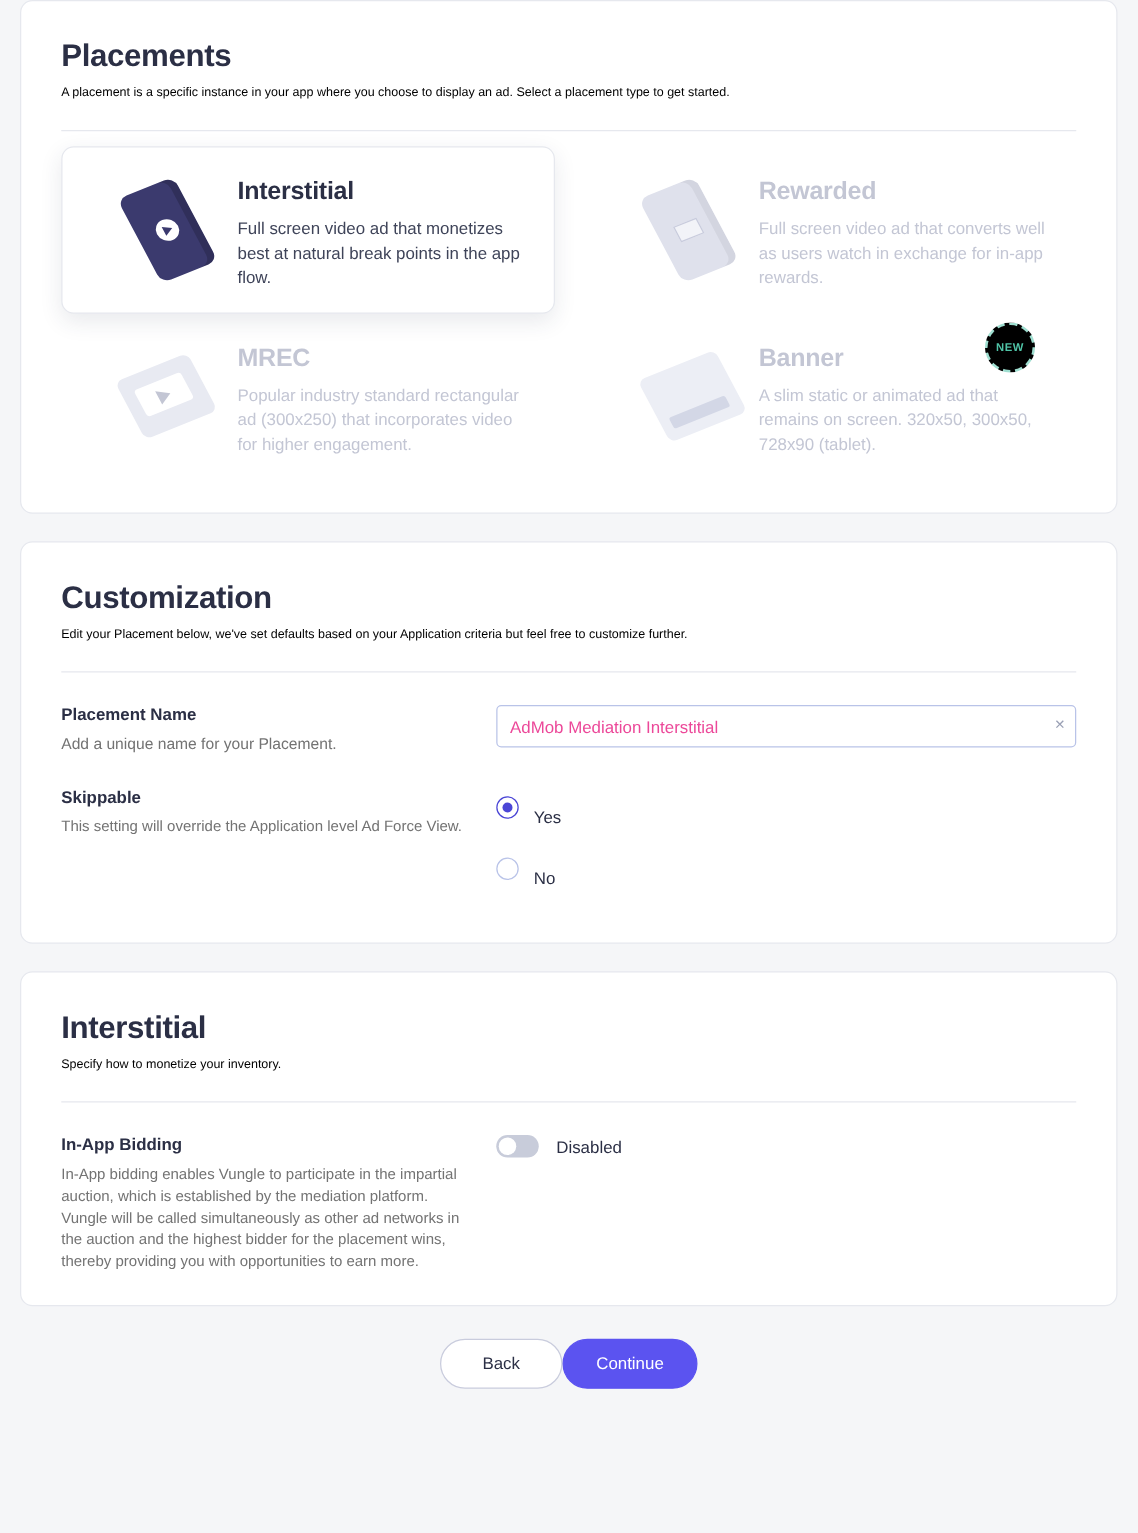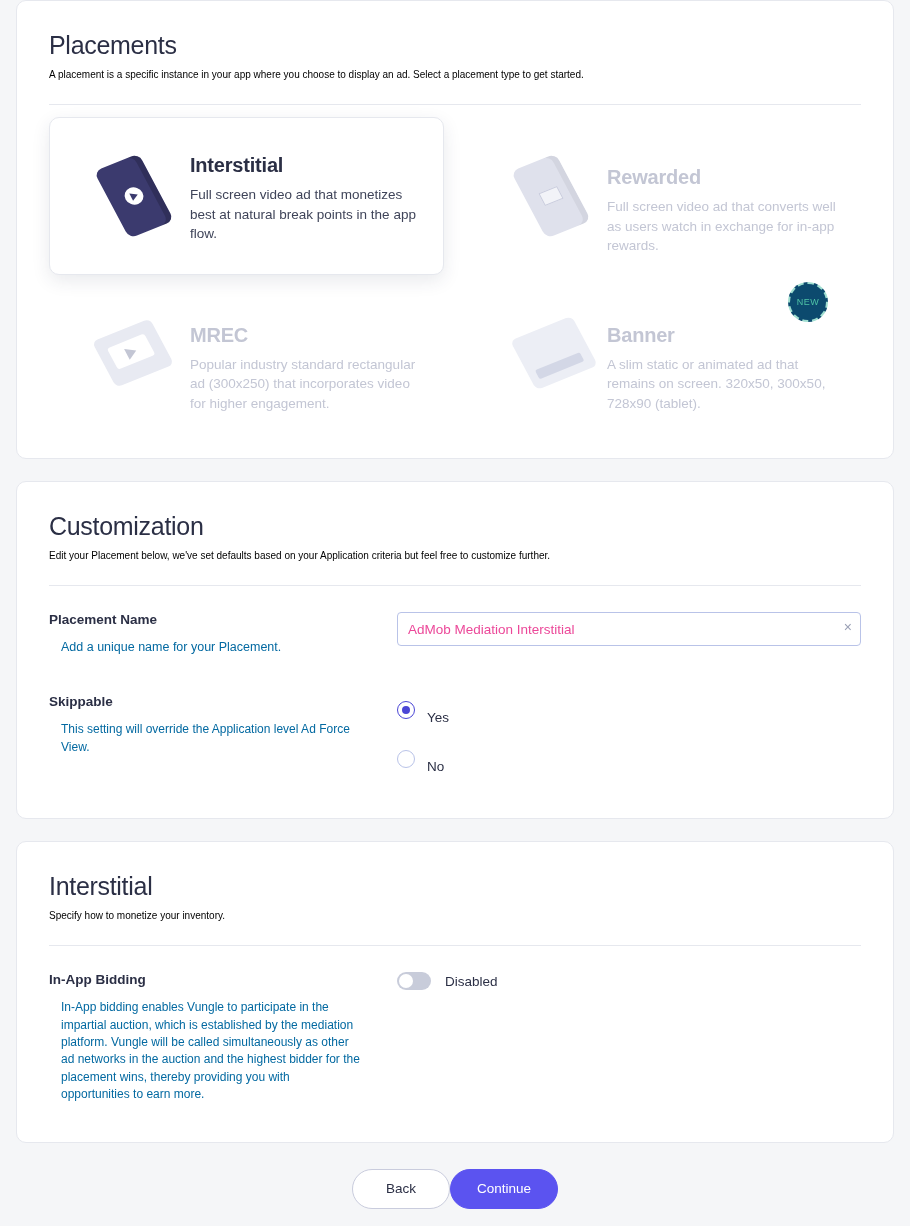--- a/index.html
+++ b/index.html
@@ -20,21 +20,21 @@
   .card {
     background: #ffffff;
     border: 1px solid #e6e8ee;
     border-radius: 10px;
     margin: 0 16px 22px 16px;
   }
   .card-inner { padding: 30px 32px 26px 32px; }
 
   h2.section-title {
     font-size: 25px;
-    font-weight: normal;
+    font-weight: bold;
     margin: 0 0 8px 0;
     letter-spacing: -0.3px;
     color: #2b2f45;
   }
   p.section-sub {
     font-size: 10px;
     margin: 0;
     color: #000000;
     line-height: 1.4;
   }
@@ -78,21 +78,21 @@
     margin: 0 0 8px 0;
     letter-spacing: -0.2px;
   }
   .placement .pdesc {
     font-size: 13.5px;
     line-height: 1.45;
     margin: 0;
   }
   .placement.selected .ptitle { color: #2b2f45; }
   .placement.selected .pdesc { color: #3f4459; }
-  .placement.muted .ptitle { color: #c3c6d4; margin-top: 24px; }
+  .placement.muted .ptitle { color: #c3c6d4; }
   .placement.muted .pdesc { color: #c3c6d4; }
 
   
   .phone {
     position: absolute;
     width: 48px;
     height: 76px;
     border-radius: 8px;
     left: 24px;
     top: 5px;
@@ -167,25 +167,25 @@
     width: 48px; height: 10px;
     background: #d3d7e6;
     border-radius: 2px;
   }
   .new-badge {
     position: absolute;
     right: 32px;
     top: 6px;
     width: 40px; height: 40px;
     border-radius: 50%;
-    background: #0c4a6e;
+    background: #000000;
     border: 2px dashed #9fded0;
     color: #4fc3a6;
     font-size: 9px;
-    font-weight: normal;
+    font-weight: bold;
     display: flex;
     align-items: center;
     justify-content: center;
     letter-spacing: 0.5px;
   }
 
   
   .form-row {
     display: flex;
     margin-top: 26px;
@@ -196,23 +196,23 @@
     padding-right: 24px;
   }
   .form-label .lbl {
     font-size: 13.5px;
     font-weight: bold;
     color: #2b2f45;
     margin: 0 0 8px 0;
   }
   .form-label .help {
     font-size: 12.5px;
-    color: #0369a1;
+    color: #737373;
     line-height: 1.35;
-    margin: 12px;
+    margin: 0;
   }
   .form-label .help.small {
     font-size: 12px;
     line-height: 1.45;
   }
   .form-control { flex: 1; }
 
   .text-input-wrap {
     position: relative;
     width: 464px;

